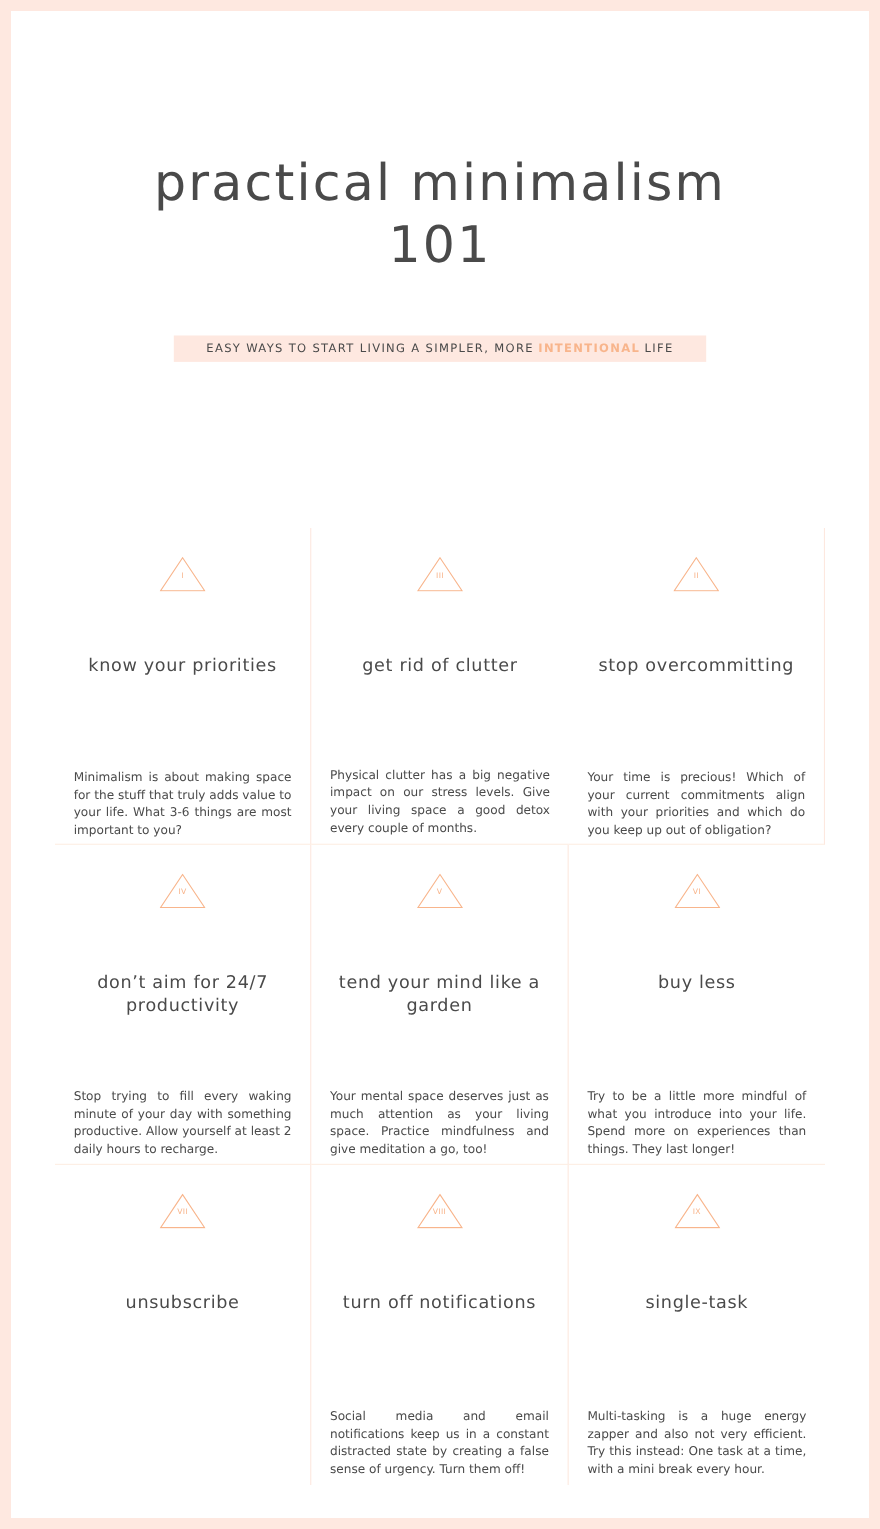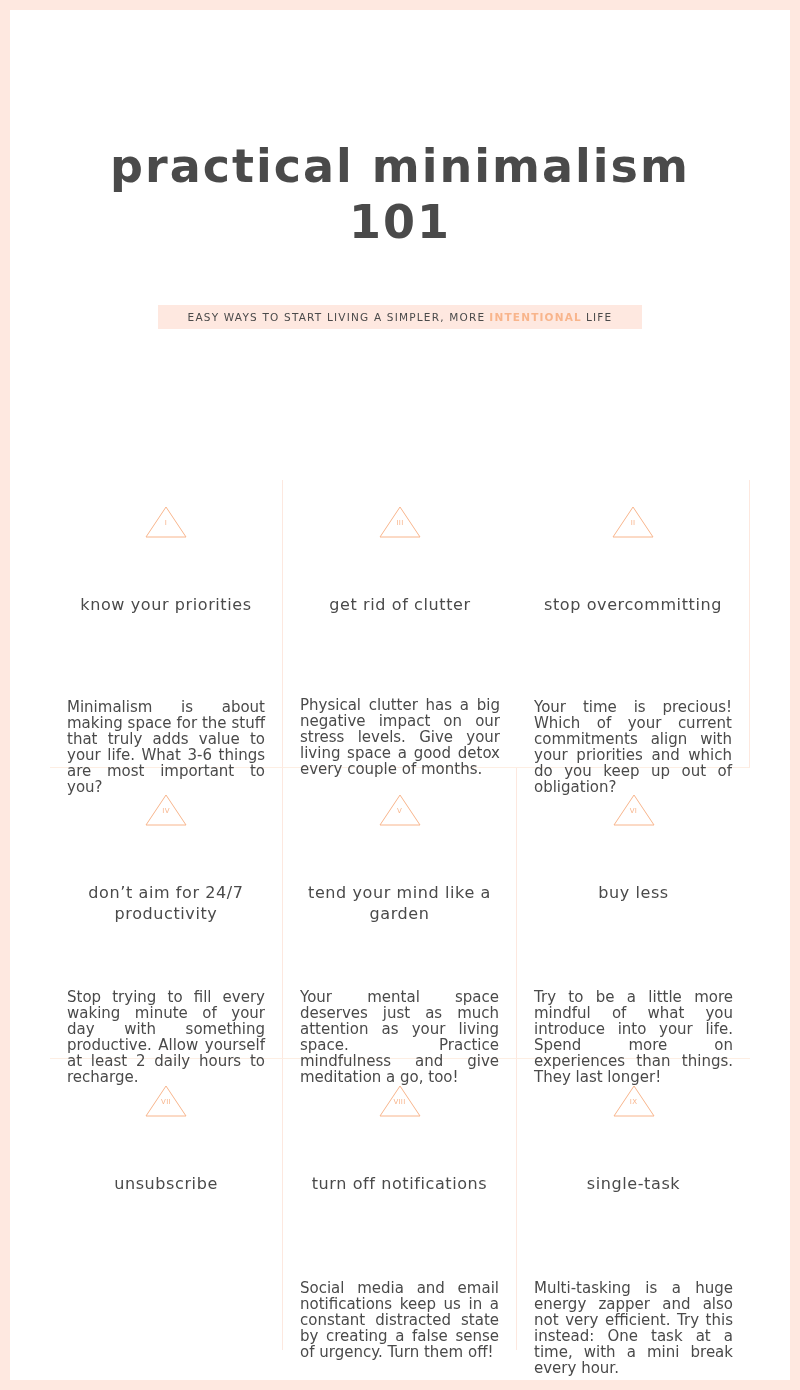--- a/index.html
+++ b/index.html
@@ -20,21 +20,21 @@
     .title {
       position: absolute;
       left: 0; top: 128px;
       width: 780px;
       text-align: center;
       font-size: 46px;
       line-height: 56px;
       letter-spacing: 2px;
       color: #4a4a4a;
       margin: 0;
-      font-weight: bold;
+      font-weight: normal;
     }
     .subtitle-band {
       position: absolute;
       left: 148px; top: 295px;
       width: 484px; height: 24px;
       background: #fee8e0;
       display: flex; align-items: center; justify-content: center;
       font-size: 10.5px;
       letter-spacing: 1.2px;
       color: #4a4a4a;
@@ -77,21 +77,21 @@
       font-size: 16px;
       line-height: 21px;
       font-weight: normal;
       letter-spacing: 0.6px;
       color: #4a4a4a;
       margin: 0;
     }
     .body {
       position: absolute;
       left: 17px; right: 17px;
-      font-size: 15px;
+      font-size: 11px;
       line-height: 16px;
       text-align: justify;
       color: #4a4a4a;
       margin: 0;
     }
     .r1 .body { top: 219px; }
     .r1 .c3b { top: 217px; }
     .r2 .body { top: 221px; }
     .r3 .body { top: 221px; }
   </style>

